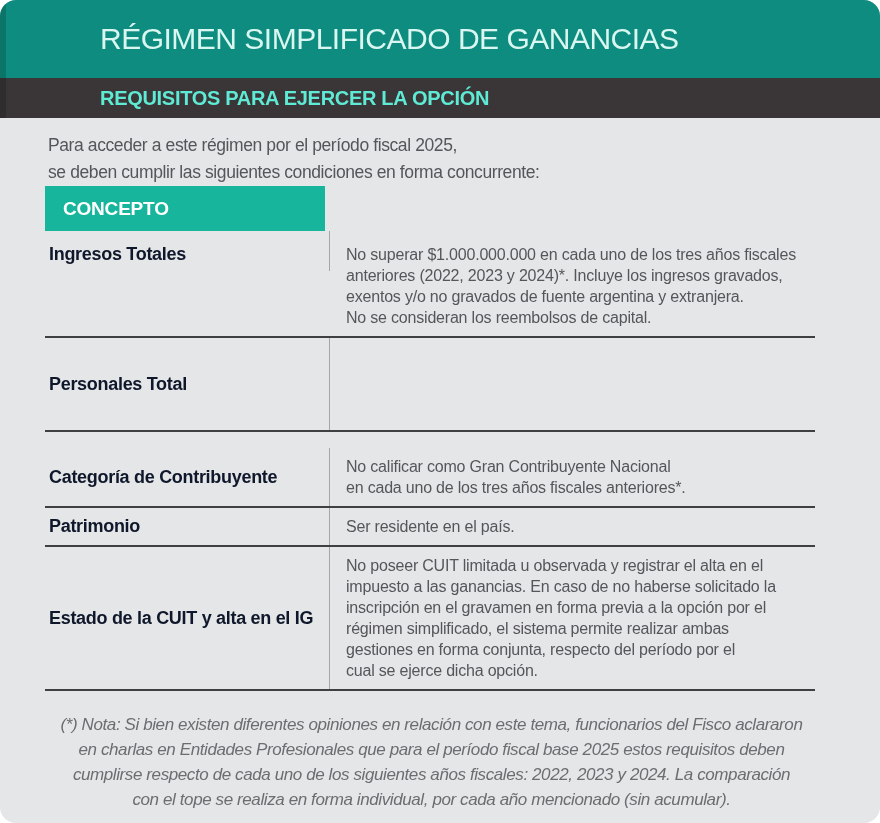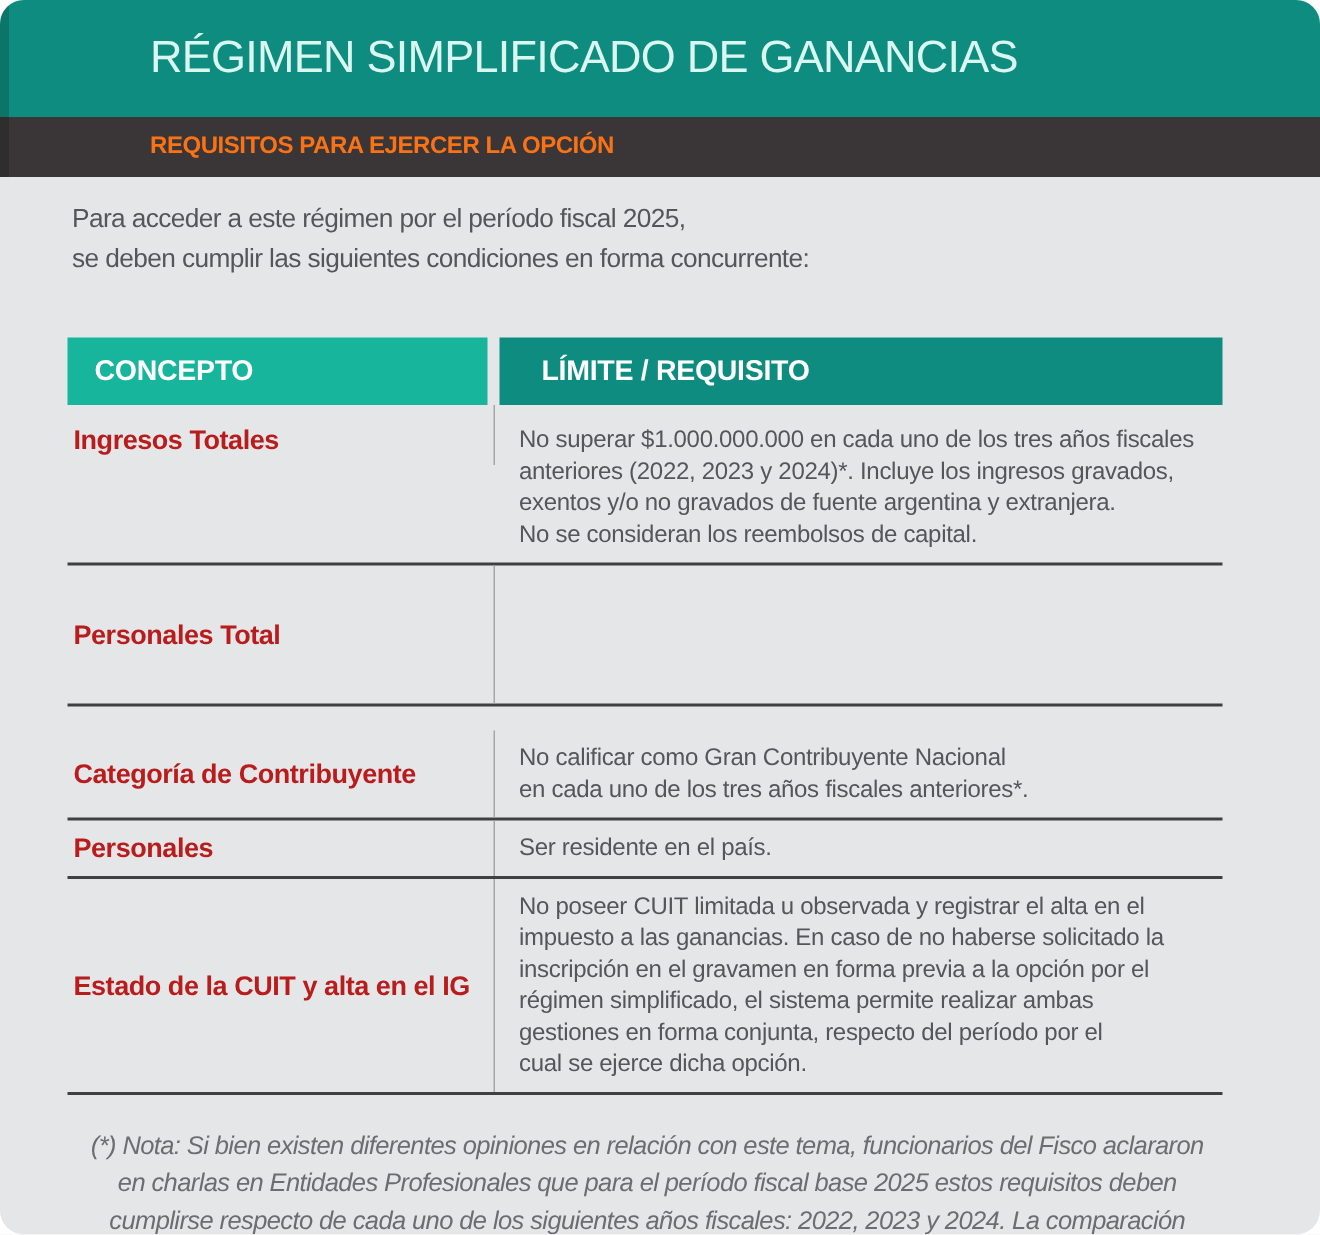--- a/index.html
+++ b/index.html
@@ -41,22 +41,22 @@
   }
 
   .bar-dark {
     height: 40px;
     background: #3a3637;
     display: flex;
     align-items: center;
     padding-left: 100px;
   }
   .bar-dark .subtitle {
-    color: #f97316;
-    font-size: 16px;
+    color: #5eead4;
+    font-size: 20px;
     font-weight: 700;
     letter-spacing: -0.3px;
   }
 
   .content {
     padding: 14px 65px 0 45px;
   }
 
   .prelines { white-space: pre-line; }
 
@@ -66,21 +66,20 @@
     line-height: 27px;
     letter-spacing: -0.4px;
     padding-left: 3px;
   }
 
   
   .tbl-head {
     display: flex;
     gap: 8px;
     height: 45px;
-    margin-top: 39px;
   }
   .tbl-head .hcell {
     display: flex;
     align-items: center;
     color: #ffffff;
     font-size: 19px;
     font-weight: 700;
     letter-spacing: -0.2px;
   }
   .hcell.concepto {
@@ -100,21 +99,21 @@
     grid-template-columns: 285px 1fr;
     border-bottom: 2px solid #3f4042;
     align-items: center;
   }
   .trow .ccell {
     align-self: stretch;
     display: flex;
     align-items: center;
     border-right: 1px solid #a5a6a8;
     padding: 6px 10px 6px 4px;
-    color: #b91c1c;
+    color: #0f172a;
     font-size: 18px;
     font-weight: 700;
     letter-spacing: -0.3px;
   }
   .trow .lcell {
     padding: 8px 6px 8px 16px;
     color: #55565a;
     font-size: 16px;
     line-height: 21px;
     letter-spacing: -0.2px;
@@ -150,21 +149,20 @@
     <div class="subtitle">REQUISITOS PARA EJERCER LA OPCIÓN</div>
   </div>
 
   <div class="content">
 
     <div class="intro prelines">Para acceder a este régimen por el período fiscal 2025,
 se deben cumplir las siguientes condiciones en forma concurrente:</div>
 
     <div class="tbl-head">
       <div class="hcell concepto">CONCEPTO</div>
-      <div class="hcell limite">LÍMITE / REQUISITO</div>
     </div>
 
     <div class="tbl-body">
 
       <div class="trow row-1">
         <div class="ccell">Ingresos Totales</div>
         <div class="lcell prelines">No superar $1.000.000.000 en cada uno de los tres años fiscales
 anteriores (2022, 2023 y 2024)*. Incluye los ingresos gravados,
 exentos y/o no gravados de fuente argentina y extranjera.
 No se consideran los reembolsos de capital.</div>
@@ -174,21 +172,21 @@
         <div class="ccell">Personales Total</div>
       </div>
 
       <div class="trow row-3">
         <div class="ccell">Categoría de Contribuyente</div>
         <div class="lcell prelines">No calificar como Gran Contribuyente Nacional
 en cada uno de los tres años fiscales anteriores*.</div>
       </div>
 
       <div class="trow row-4">
-        <div class="ccell">Personales</div>
+        <div class="ccell">Patrimonio</div>
         <div class="lcell prelines">Ser residente en el país.</div>
       </div>
 
       <div class="trow row-5">
         <div class="ccell">Estado de la CUIT y alta en el IG</div>
         <div class="lcell prelines">No poseer CUIT limitada u observada y registrar el alta en el
 impuesto a las ganancias. En caso de no haberse solicitado la
 inscripción en el gravamen en forma previa a la opción por el
 régimen simplificado, el sistema permite realizar ambas
 gestiones en forma conjunta, respecto del período por el

